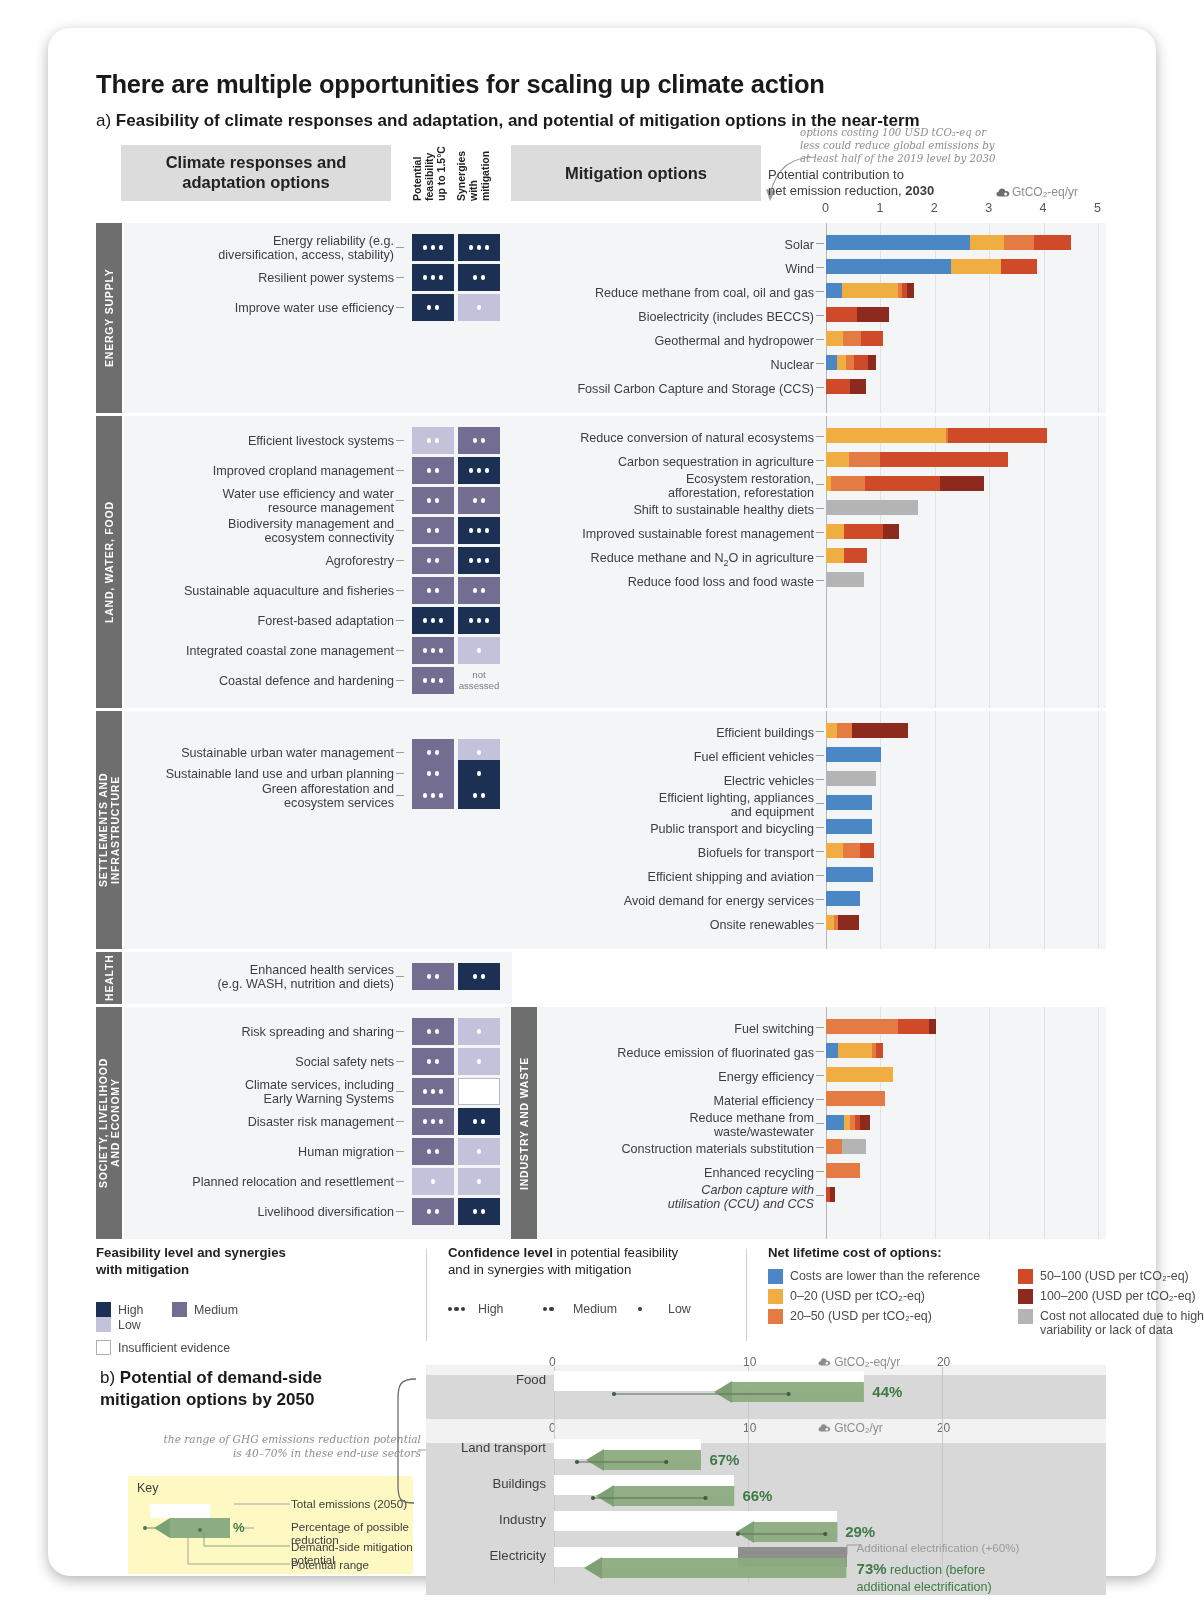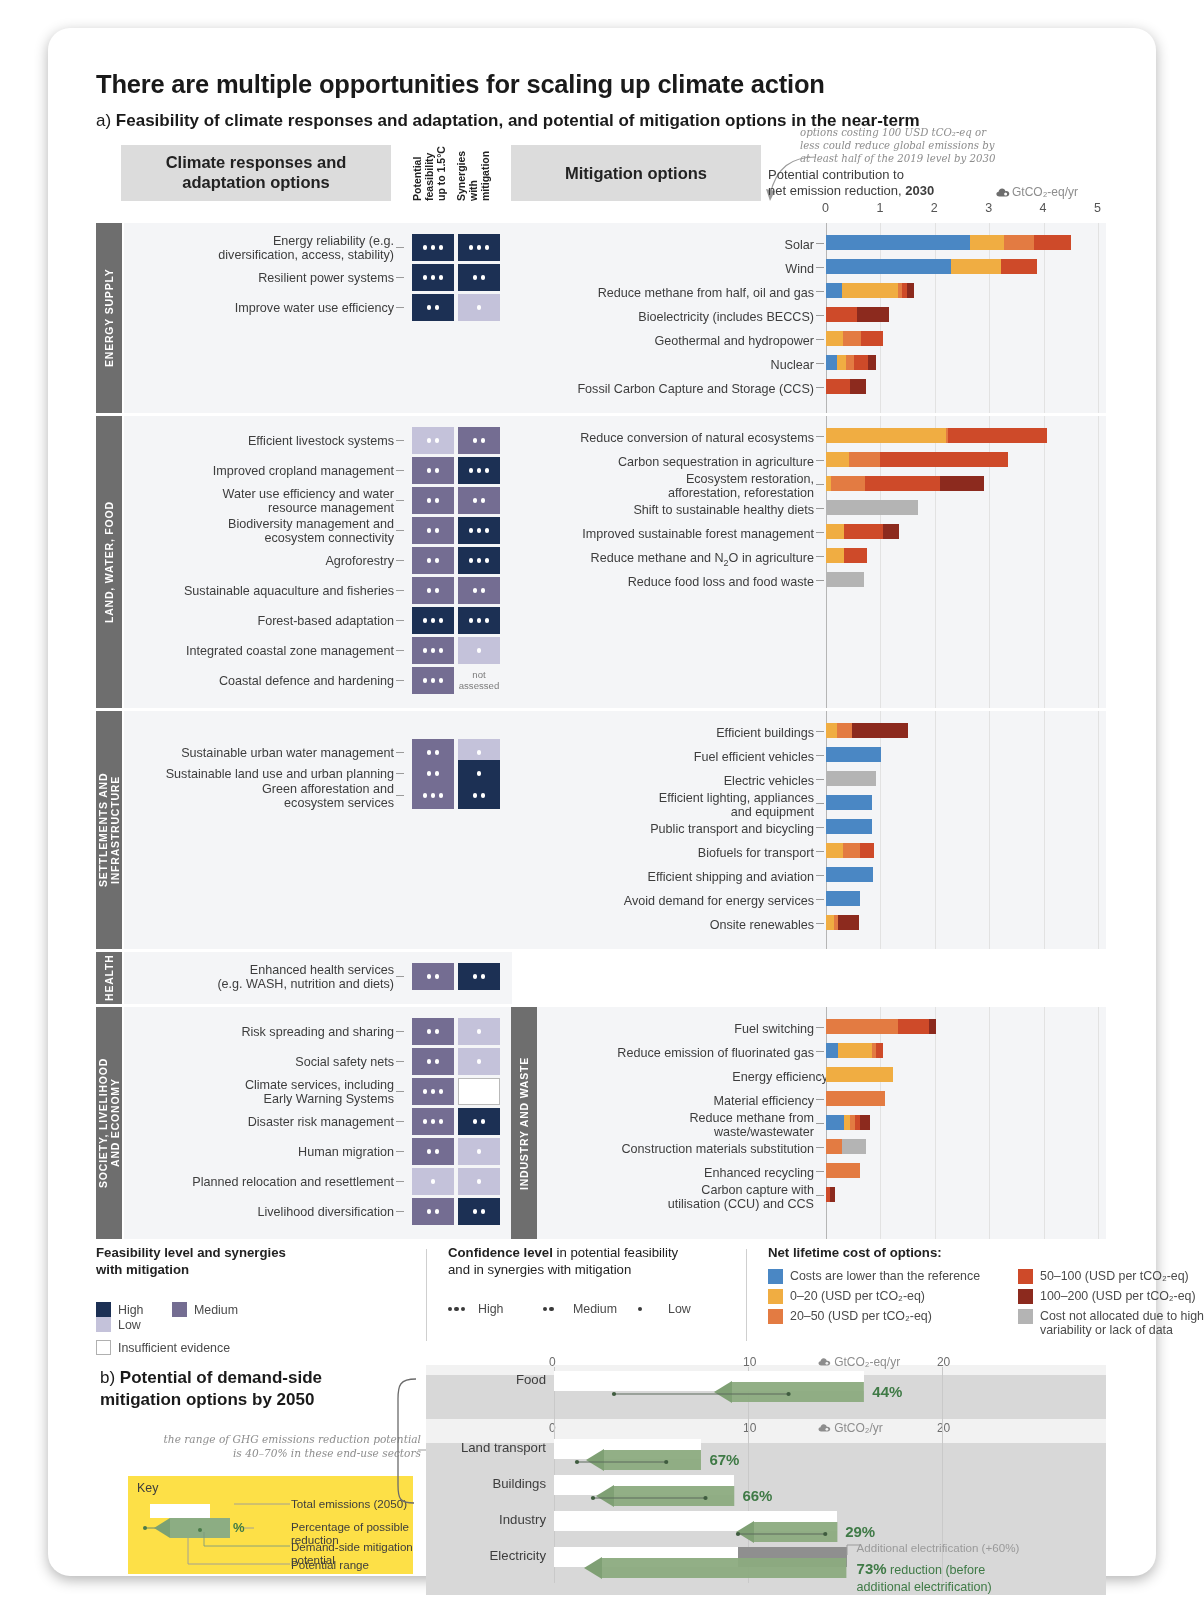--- a/index.html
+++ b/index.html
@@ -134,21 +134,21 @@
               background:#3a3a3a; margin-right:2.2px; vertical-align:2px; }
 
   
   .panelb { position:relative; margin-top:8px; height:228px; }
   .b-title { font-size:17px; font-weight:bold; color:#1a1a1a; line-height:1.3; }
   .b-title .ltr { font-weight:normal; }
   .b-note {
     position:absolute; font-family:"DejaVu Serif",serif; font-style:italic;
     font-size:10.6px; color:#8d8d8d; line-height:1.3; text-align:right;
   }
-  .keybox { position:absolute; background:#fde047; }
+  .keybox { position:absolute; background:#fef9c3; }
   .keybox .kt { position:absolute; font-size:11.6px; color:#3d3d3d; }
   .b-band { position:absolute; }
   .b-lbl { position:absolute; text-align:right; font-size:13.2px; color:#3d3d3d; }
   .b-total { position:absolute; background:#ffffff; }
   .b-pct { position:absolute; font-size:15px; font-weight:bold; color:#3f7a46; }
   .b-ax { position:absolute; font-size:12px; color:#6d6d6d; }
   .b-vline { position:absolute; width:1px; background:#c9c9c9; }
   .elec-note { position:absolute; font-size:11.6px; color:#9a9a9a; line-height:1.25; }
   .elec-red { position:absolute; font-size:12.6px; color:#3f7a46; line-height:1.3; text-align:right; }
   .elec-red b { font-size:15px; font-weight:bold; }
@@ -270,21 +270,21 @@
           <div class="mrow" style="left: 0px; top: 35px; width: 1010px;">
             <div class="mlabel" style="right: 292px; top: 4px; white-space: pre-line;">Wind</div>
             <div class="mdash" style="left: 720px; top: 9px;"></div>
             <div class="bar" style="left: 730px; top: 1px;">
               <i style="width: 125.12px; background: rgb(74, 135, 196);"></i>
               <i style="width: 50.048px; background: rgb(240, 173, 66);"></i>
               <i style="width: 35.904px; background: rgb(206, 74, 41);"></i>
             </div>
           </div>
           <div class="mrow" style="left: 0px; top: 59px; width: 1010px;">
-            <div class="mlabel" style="right: 292px; top: 4px; white-space: pre-line;">Reduce methane from half, oil and gas</div>
+            <div class="mlabel" style="right: 292px; top: 4px; white-space: pre-line;">Reduce methane from coal, oil and gas</div>
             <div class="mdash" style="left: 720px; top: 9px;"></div>
             <div class="bar" style="left: 730px; top: 1px;">
               <i style="width: 16.32px; background: rgb(74, 135, 196);"></i>
               <i style="width: 55.488px; background: rgb(240, 173, 66);"></i>
               <i style="width: 3.808px; background: rgb(227, 123, 66);"></i>
               <i style="width: 5.44px; background: rgb(206, 74, 41);"></i>
               <i style="width: 6.528px; background: rgb(140, 42, 30);"></i>
             </div>
           </div>
           <div class="mrow" style="left: 0px; top: 83px; width: 1010px;">
@@ -749,21 +749,21 @@
             <div class="mlabel" style="right: 292px; top: 4px; white-space: pre-line;">Reduce emission of fluorinated gas</div>
             <div class="mdash" style="left: 720px; top: 9px;"></div>
             <div class="bar" style="left: 730px; top: 1px;">
               <i style="width: 11.968px; background: rgb(74, 135, 196);"></i>
               <i style="width: 33.728px; background: rgb(240, 173, 66);"></i>
               <i style="width: 4.352px; background: rgb(227, 123, 66);"></i>
               <i style="width: 7.072px; background: rgb(206, 74, 41);"></i>
             </div>
           </div>
           <div class="mrow" style="left: 0px; top: 59px; width: 1010px;">
-            <div class="mlabel" style="right: 278px; top: 4px; white-space: pre-line; text-align: right;">Energy efficiency</div>
+            <div class="mlabel" style="right: 292px; top: 4px; white-space: pre-line; text-align: right;">Energy efficiency</div>
             <div class="mdash" style="left: 720px; top: 9px;"></div>
             <div class="bar" style="left: 730px; top: 1px;">
               <i style="width: 66.912px; background: rgb(240, 173, 66);"></i>
             </div>
           </div>
           <div class="mrow" style="left: 0px; top: 83px; width: 1010px;">
             <div class="mlabel" style="right: 292px; top: 4px; white-space: pre-line;">Material efficiency</div>
             <div class="mdash" style="left: 720px; top: 9px;"></div>
             <div class="bar" style="left: 730px; top: 1px;">
               <i style="width: 58.752px; background: rgb(227, 123, 66);"></i>
@@ -790,21 +790,21 @@
             </div>
           </div>
           <div class="mrow" style="left: 0px; top: 155px; width: 1010px;">
             <div class="mlabel" style="right: 292px; top: 4px; white-space: pre-line;">Enhanced recycling</div>
             <div class="mdash" style="left: 720px; top: 9px;"></div>
             <div class="bar" style="left: 730px; top: 1px;">
               <i style="width: 33.728px; background: rgb(227, 123, 66);"></i>
             </div>
           </div>
           <div class="mrow" style="left: 0px; top: 179px; width: 1010px;">
-            <div class="mlabel" style="right: 292px; top: -3px; white-space: pre-line;">Carbon capture with
+            <div class="mlabel" style="right: 292px; top: -3px; white-space: pre-line; font-style: italic;">Carbon capture with
 utilisation (CCU) and CCS</div>
             <div class="mdash" style="left: 720px; top: 9px;"></div>
             <div class="bar" style="left: 730px; top: 1px;">
               <i style="width: 4.352px; background: rgb(206, 74, 41);"></i>
               <i style="width: 4.352px; background: rgb(140, 42, 30);"></i>
             </div>
           </div>
         </div>
       </div>
 

